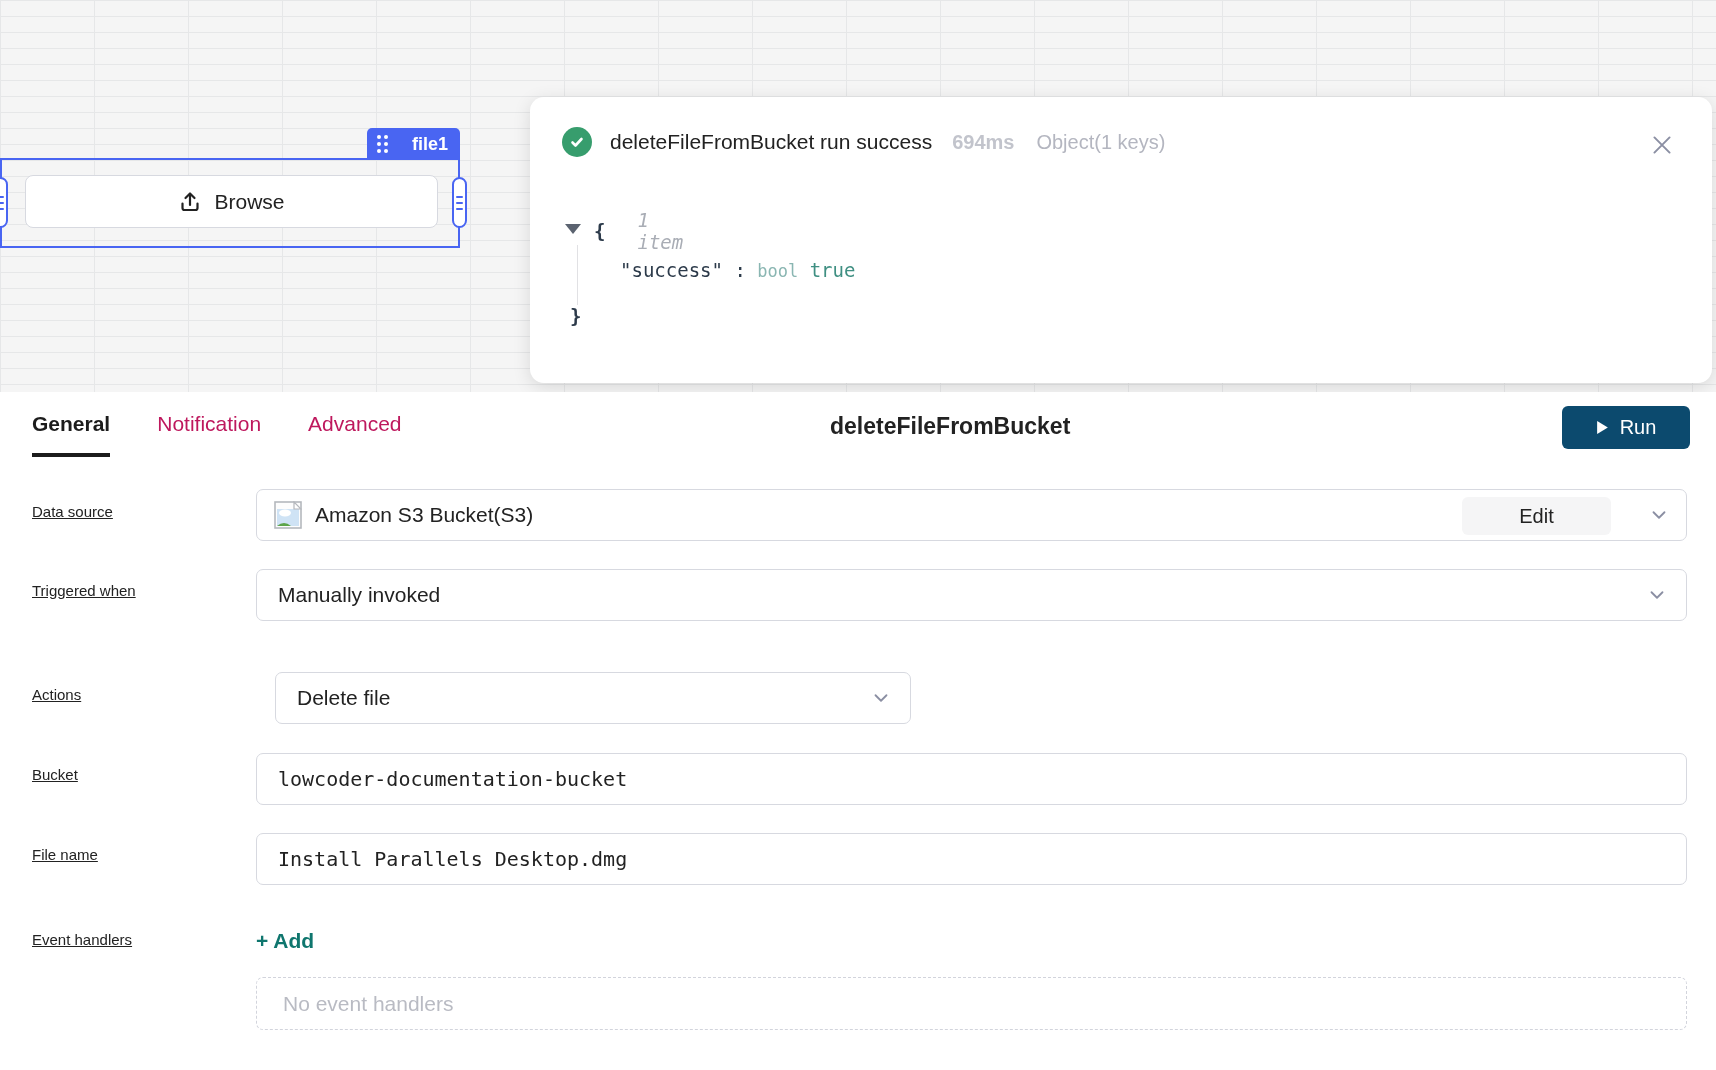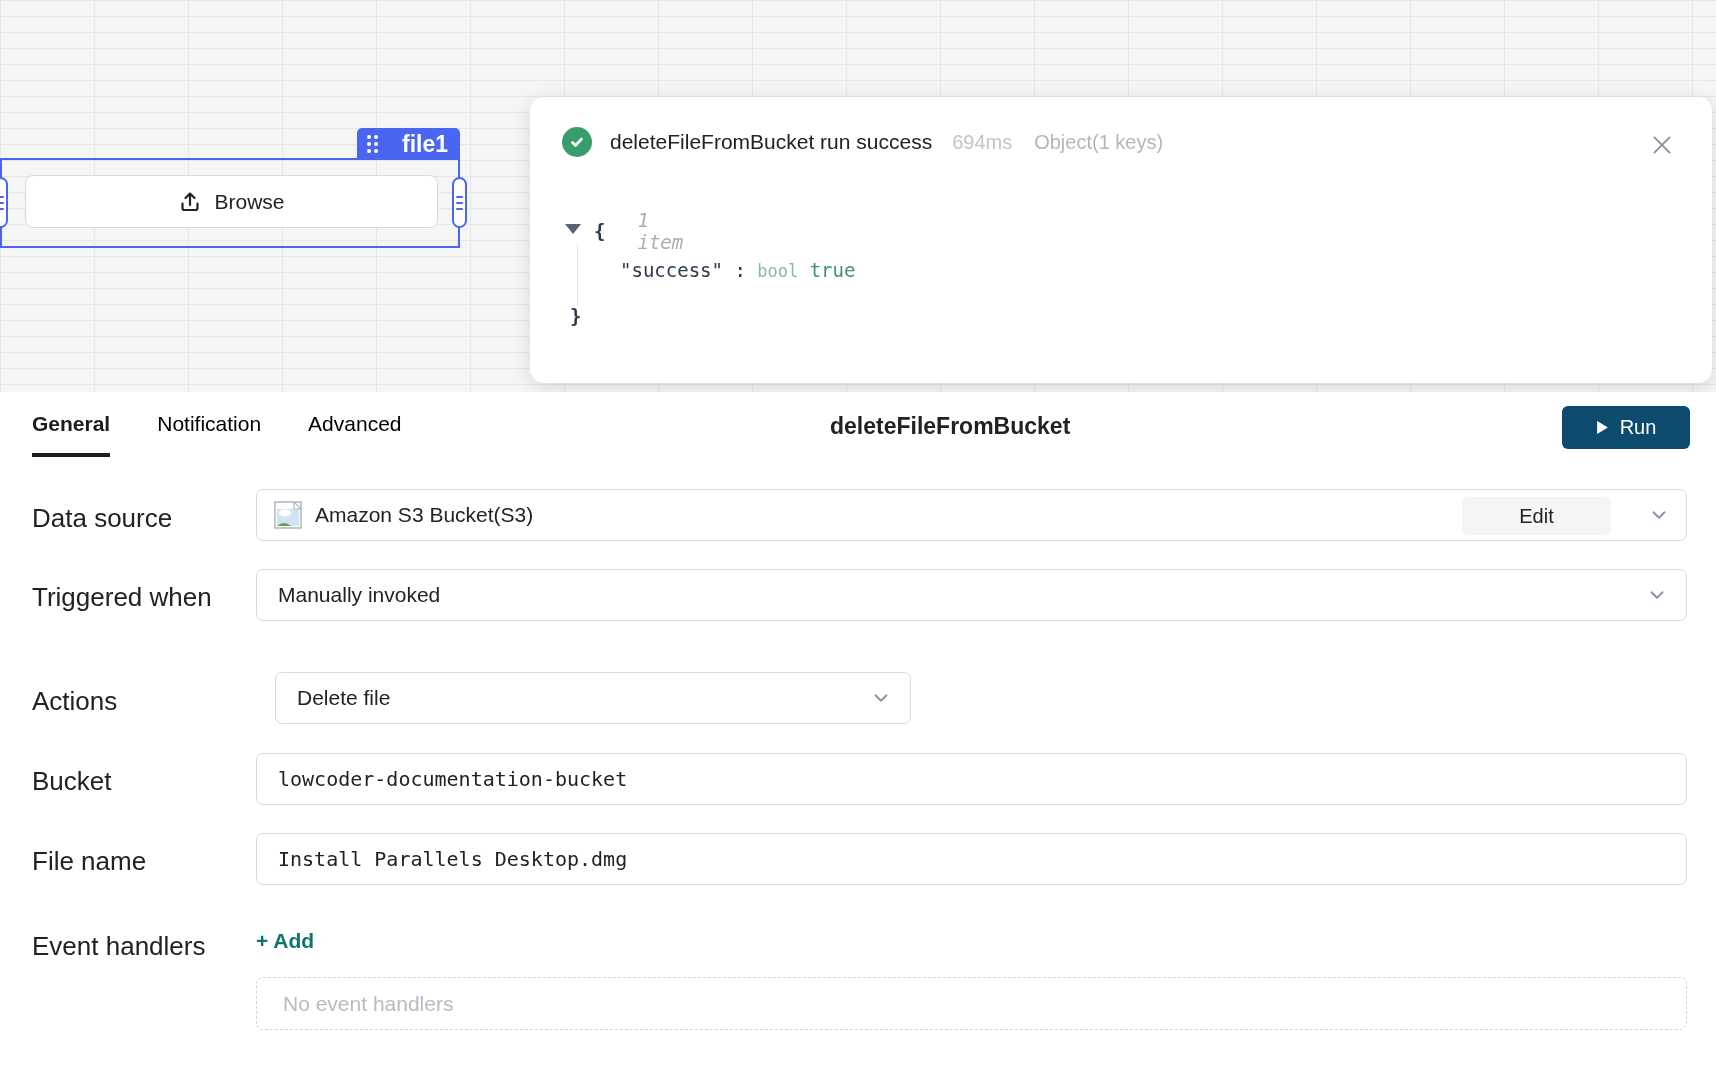--- a/index.html
+++ b/index.html
@@ -25,21 +25,21 @@
   .widget-select {
     position: absolute; left: 0; top: 158px; width: 460px; height: 90px;
     border: 2px solid #4965f2;
   }
   .widget-tag {
     position: absolute; right: -2px; top: -32px; height: 32px;
     background: #4965f2; color: #fff;
     border-radius: 5px 5px 0 0;
     display: flex; align-items: center; gap: 24px;
     padding: 0 12px 0 10px;
-    font-size: 23px; font-weight: 700;
+    font-size: 18px; font-weight: 700;
   }
   .drag-dots { display: grid; grid-template-columns: 4px 4px; grid-gap: 3px; }
   .drag-dots i { width: 4px; height: 4px; background: #fff; border-radius: 50%; }
   .browse-btn {
     position: absolute; left: 23px; top: 15px; width: 413px; height: 53px;
     background: #fff; border: 1px solid #d7d9e0; border-radius: 8px;
     display: flex; align-items: center; justify-content: center; gap: 12px;
     font-size: 21px; color: #222; cursor: pointer;
   }
   .resize-handle {
@@ -62,21 +62,21 @@
     position: absolute; left: 32px; top: 30px; right: 80px;
     display: flex; align-items: center; gap: 10px;
   }
   .check-badge {
     width: 30px; height: 30px; border-radius: 50%;
     background: #379d6d; flex: none;
     display: flex; align-items: center; justify-content: center;
     margin-right: 8px;
   }
   .toast-title { font-size: 21px; font-weight: 500; color: #222; }
-  .toast-ms { font-size: 20px; color: #c2c4cc; margin-left: 10px; }
+  .toast-ms { font-size: 20px; color: #c2c4cc; margin-left: 10px; font-weight: bold; }
   .toast-keys { font-size: 20px; color: #b4b6c0; margin-left: 12px; }
   .toast-close {
     position: absolute; right: 36px; top: 34px; width: 28px; height: 28px;
     display: flex; align-items: center; justify-content: center; cursor: pointer;
   }
 
   .json-tree {
     position: absolute; left: 0; top: 100px;
     font-family: "DejaVu Sans Mono", monospace; font-size: 19px;
   }
@@ -92,36 +92,36 @@
   .json-row2 { position: absolute; left: 90px; top: 62px; white-space: pre; }
   .json-key { color: #2c3a4a; }
   .json-type { color: #8ab6b2; font-size: 17px; }
   .json-value { color: #3f8f82; }
   .json-row3 { position: absolute; left: 40px; top: 108px; }
 
   
   .panel { position: absolute; left: 0; top: 392px; width: 1716px; height: 678px; background: #fff; }
 
   .tabs { position: absolute; left: 32px; top: 20px; display: flex; gap: 47px; }
-  .tab { font-size: 21px; color: #000000; padding-bottom: 17px; cursor: pointer; }
+  .tab { font-size: 21px; color: #be185d; padding-bottom: 17px; cursor: pointer; }
   .tab.active { color: #1c1c1c; font-weight: 700; border-bottom: 4px solid #1c1c1c; }
 
   .panel-title {
     position: absolute; left: 830px; top: 21px;
     font-size: 23px; font-weight: 700; color: #222;
   }
   .run-btn {
     position: absolute; right: 26px; top: 14px; width: 128px; height: 43px;
     background: #0c4a6e; border: none; border-radius: 6px;
     color: #fff; font-size: 20px; font-weight: 500;
     display: flex; align-items: center; justify-content: center; gap: 11px;
     cursor: pointer; font-family: inherit;
   }
 
-  .field-label { position: absolute; left: 32px; font-size: 26px; color: #222; }
+  .field-label { position: absolute; left: 32px; font-size: 15px; color: #222; text-decoration: underline; }
 
   .fieldbox {
     position: absolute; left: 256px; height: 52px;
     border: 1px solid #d7d9e0; border-radius: 7px; background: #fff;
     display: flex; align-items: center;
     font-size: 21px; color: #222;
   }
   .fieldbox.wide { width: 1431px; align-items: center; }
   .fieldbox.select { cursor: pointer; }
   .chevron { position: absolute; right: 18px; top: 50%; transform: translateY(-50%); }

